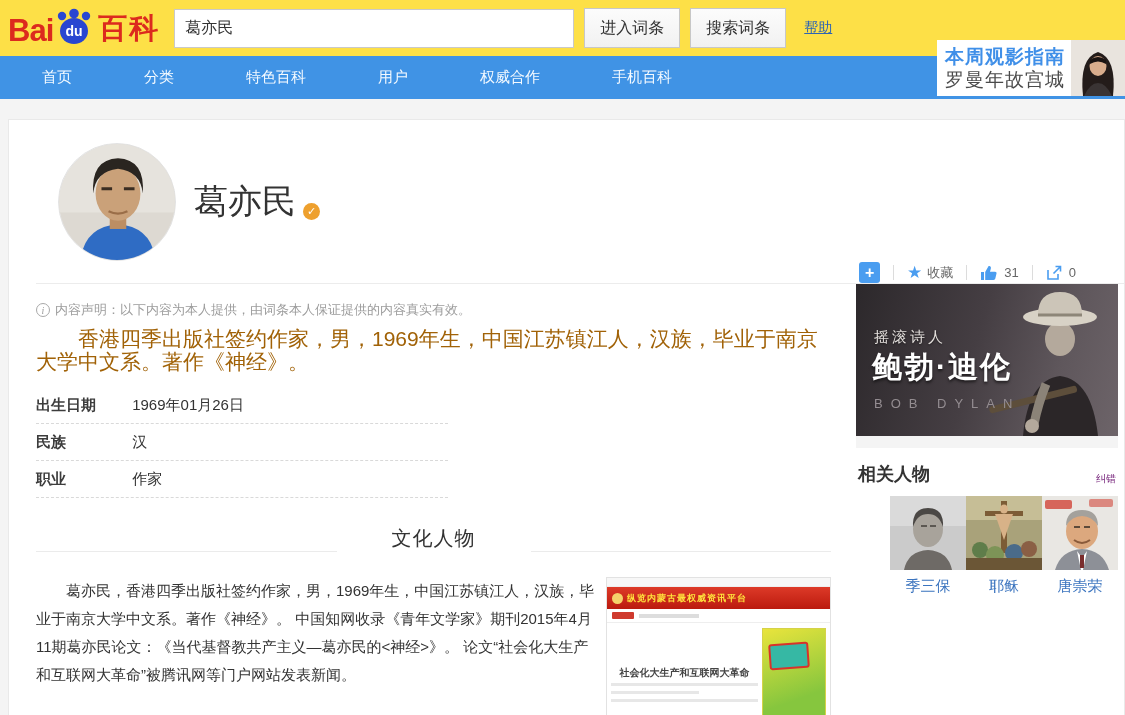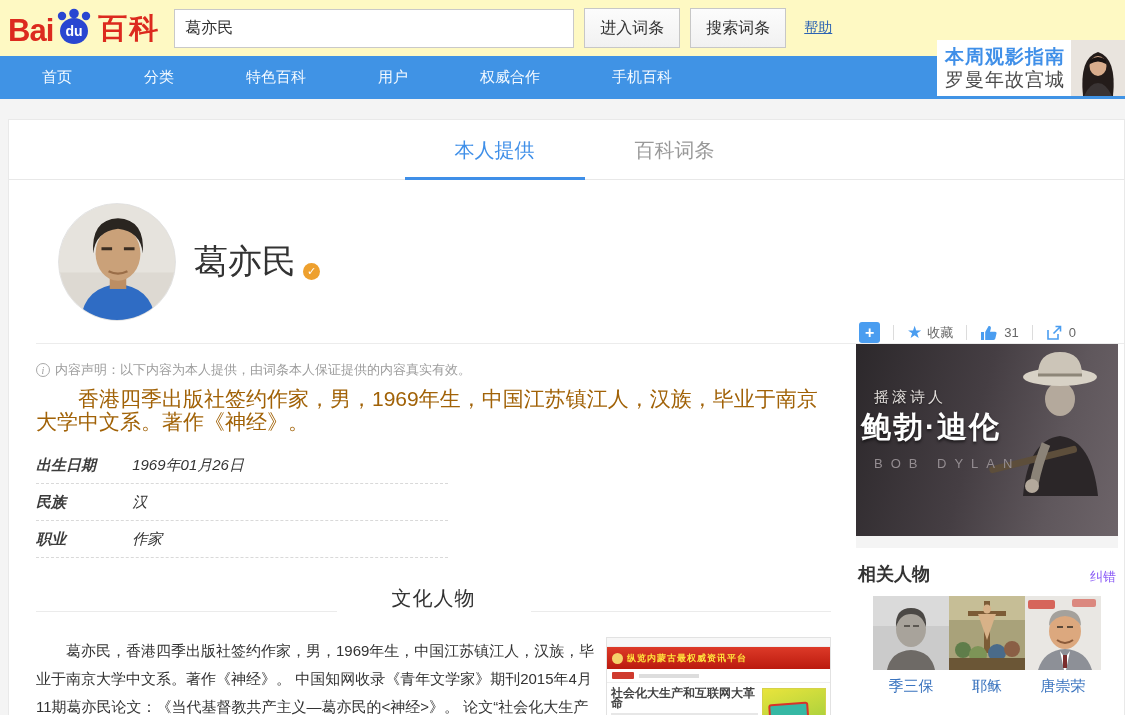--- a/index.html
+++ b/index.html
@@ -1,20 +1,20 @@
 <!DOCTYPE html>
 <html><head>
 <meta charset="utf-8">
 <style>
   * { margin:0; padding:0; box-sizing:border-box; }
   html,body { width:1125px; height:715px; overflow:hidden; background:#f4f4f4;
     font-family:"Liberation Sans","DejaVu Sans",sans-serif; }
 
   
-  .topbar { height:56px; background:#fef9c3; display:flex; align-items:center; padding-left:8px; position:relative; }
+  .topbar { height:56px; background:#fde047; display:flex; align-items:center; padding-left:8px; position:relative; }
   .logo { display:flex; align-items:flex-end; cursor:pointer; }
   .logo .bai { color:#dc2a1e; font-size:31px; font-weight:bold; letter-spacing:-1px; }
   .logo .paw { margin:0 2px 0 1px; }
   .logo .suffix { color:#dc2a1e; font-size:29px; font-weight:bold; margin-left:2px; letter-spacing:2px; }
   .search-input { margin-left:14px; width:400px; height:39px; border:1px solid #c9c9c9; font-size:16px; color:#333; padding:0 10px; outline:none; }
   .hbtn { margin-left:10px; width:96px; height:40px; border:1px solid #c7c7c7; background:linear-gradient(#fcfcfc,#f1f1f1); font-size:16px; color:#333; cursor:pointer; font-family:inherit; }
   .help { margin-left:18px; font-size:14px; color:#2d64b3; text-decoration:underline; cursor:pointer; }
   .promo { position:absolute; right:0; top:0; width:188px; height:56px; display:flex; align-items:center; cursor:pointer; background:#fff;margin-top:40px; }
   .promo-text { width:134px; text-align:left; padding-left:8px; }
   .promo-text .p1 { color:#3f8fe8; font-size:19px; font-weight:bold; line-height:23px; letter-spacing:1px; }
@@ -51,61 +51,61 @@
   .act svg { margin-right:6px; }
 
   .content-row { display:flex; padding:0 8px 0 27px; }
   .left-col { width:795px; flex:none; }
 
   .disclaimer { margin-top:17px; font-size:13px; color:#9c9c9c; display:flex; align-items:center; }
   .info-i { display:inline-block; width:14px; height:14px; border:1px solid #a8a8a8; border-radius:50%; font-size:10px; line-height:13px; text-align:center; color:#9c9c9c; margin-right:5px; font-style:italic; font-family:"Liberation Serif",serif; }
 
   .summary { margin-top:8px; font-size:21px; color:#a16207; line-height:23px; text-indent:2em; }
 
-  .info-table { margin-top:14px; width:412px;font-style:italic; }
+  .info-table { margin-top:14px; width:412px; }
   .info-row { padding:9px 0 8px; border-bottom:1px dashed #d9d9d9; font-size:15px; color:#333; }
   .info-label { display:inline-block; width:92px; font-weight:bold; color:#3c3c3c; }
 
   .section-head { margin-top:27px; display:flex; align-items:flex-end; }
   .section-head .hline { flex:1; height:1px; background:#ebebeb; }
   .section-title { font-size:20px; color:#333; margin:0 55px; font-weight:400; letter-spacing:1px; }
 
   .article { margin-top:25px; }
   .news-shot { float:right; width:225px; height:178px; margin-left:5px; border:1px solid #e2e2e2; background:#fff; cursor:pointer; overflow:hidden; }
   .ns-top { height:9px; background:#f7f7f7; border-bottom:1px solid #eee; }
   .ns-banner { height:22px; background:linear-gradient(#dd3a28,#bb1a0e); display:flex; align-items:center; padding:0 5px; }
   .ns-banner .dot { width:11px; height:11px; border-radius:50%; background:#f5d26a; margin-right:4px; flex:none; }
   .ns-banner .btxt { color:#ffe23c; font-size:9px; font-weight:bold; letter-spacing:1px; white-space:nowrap; }
   .ns-site { height:14px; border-bottom:1px solid #eee; display:flex; align-items:center; padding:0 5px; }
   .ns-site .rmark { width:22px; height:7px; background:#cf3a2e; border-radius:1px; margin-right:5px; }
   .ns-site .gbar { width:60px; height:4px; background:#ddd; }
   .ns-body { display:flex; padding:5px 4px; }
   .ns-art { flex:1; padding-right:4px; }
-  .ns-headline { font-size:12px; font-weight:bold; color:#444; line-height:10px; }
+  .ns-headline { font-size:10px; font-weight:bold; color:#444; text-align:center; line-height:10px;margin-top:40px; }
   .ns-line { height:3px; background:#e7e7e7; margin-top:5px; }
   .ns-line.short { width:60%; }
   .ns-ad { width:64px; height:98px; flex:none; background:linear-gradient(160deg,#e9e43c,#86c63e 70%); position:relative; border:1px solid #d6d249; }
   .ns-ad .blob1 { position:absolute; left:6px; top:14px; width:40px; height:26px; background:#36b8a4; border:2px solid #d8332a; border-radius:3px; transform:rotate(-4deg); }
   .para { font-size:15px; color:#333; line-height:28px; text-indent:2em; }
 
   
   .sidebar { width:262px; margin-left:25px; flex:none; }
   .v-head { display:flex; align-items:flex-end; justify-content:space-between; padding:22px 2px 12px; }
   .v-title { font-size:18px; font-weight:bold; color:#333; }
   .v-more { font-size:13px; color:#999; cursor:pointer; }
-  .dylan { position:relative; height:192px; background:linear-gradient(105deg,#2c282b 0%,#453e43 45%,#5f575c 75%,#6d6469 100%); overflow:hidden; cursor:pointer;padding-left:11px; }
+  .dylan { position:relative; height:152px; background:linear-gradient(105deg,#2c282b 0%,#453e43 45%,#5f575c 75%,#6d6469 100%); overflow:hidden; cursor:pointer;padding-left:11px; }
   .dylan svg.fig { position:absolute; right:0; top:0; }
   .dy-tag { position:absolute; left:18px; top:44px; color:#e4e0dd; font-size:15px; letter-spacing:3px; text-shadow:0 1px 2px rgba(0,0,0,.5); }
-  .dy-name { position:absolute; left:5px; top:63px; color:#fff; font-size:30px; font-weight:bold; letter-spacing:2px; text-shadow:0 2px 3px rgba(0,0,0,.6); }
+  .dy-name { position:absolute; left:16px; top:63px; color:#fff; font-size:30px; font-weight:bold; letter-spacing:2px; text-shadow:0 2px 3px rgba(0,0,0,.6); }
   .dy-latin { position:absolute; left:18px; top:112px; color:#948d91; font-size:13px; letter-spacing:8px; }
   .side-spacer { height:12px; background:#f4f4f4; }
   .r-head { display:flex; align-items:flex-end; justify-content:space-between; padding:14px 2px 10px; }
   .r-title { font-size:18px; font-weight:bold; color:#333; }
-  .r-fix { font-size:13px; color:#8b5cf6; cursor:pointer; }
-  .thumbs { display:flex; justify-content:center;font-family:Liberation Serif, serif; }
+  .r-fix { font-size:10px; color:#701a75; cursor:pointer; }
+  .thumbs { display:flex; justify-content:flex-end;font-family:Liberation Serif, serif; }
   .person { width:76px; cursor:pointer; }
   .person .ph { width:76px; height:74px; overflow:hidden; background:#ddd; }
   .person .plabel { display:block; margin-top:7px; text-align:center; font-size:15px; color:#3b74bf; }
 </style>
 </head>
 <body>
 
 <header class="topbar">
   <div class="logo">
     <span class="bai">Bai</span>
@@ -157,24 +157,20 @@
       </svg>
       <span>个人中心</span>
     </span>
   </div>
 </nav>
 
 <div class="gray-gap"></div>
 
 <main class="card">
 
-  <div class="tabs">
-    <div class="tab active">本人提供</div>
-    <div class="tab">百科词条</div>
-  </div>
 
   <section class="profile">
     <div class="avatar">
       <svg width="118" height="118" viewBox="0 0 100 100">
         <defs>
             <clipPath id="avc">
               <circle cx="50" cy="50" r="50"></circle>
             </clipPath>
           </defs>
         <g clip-path="url(#avc)">

